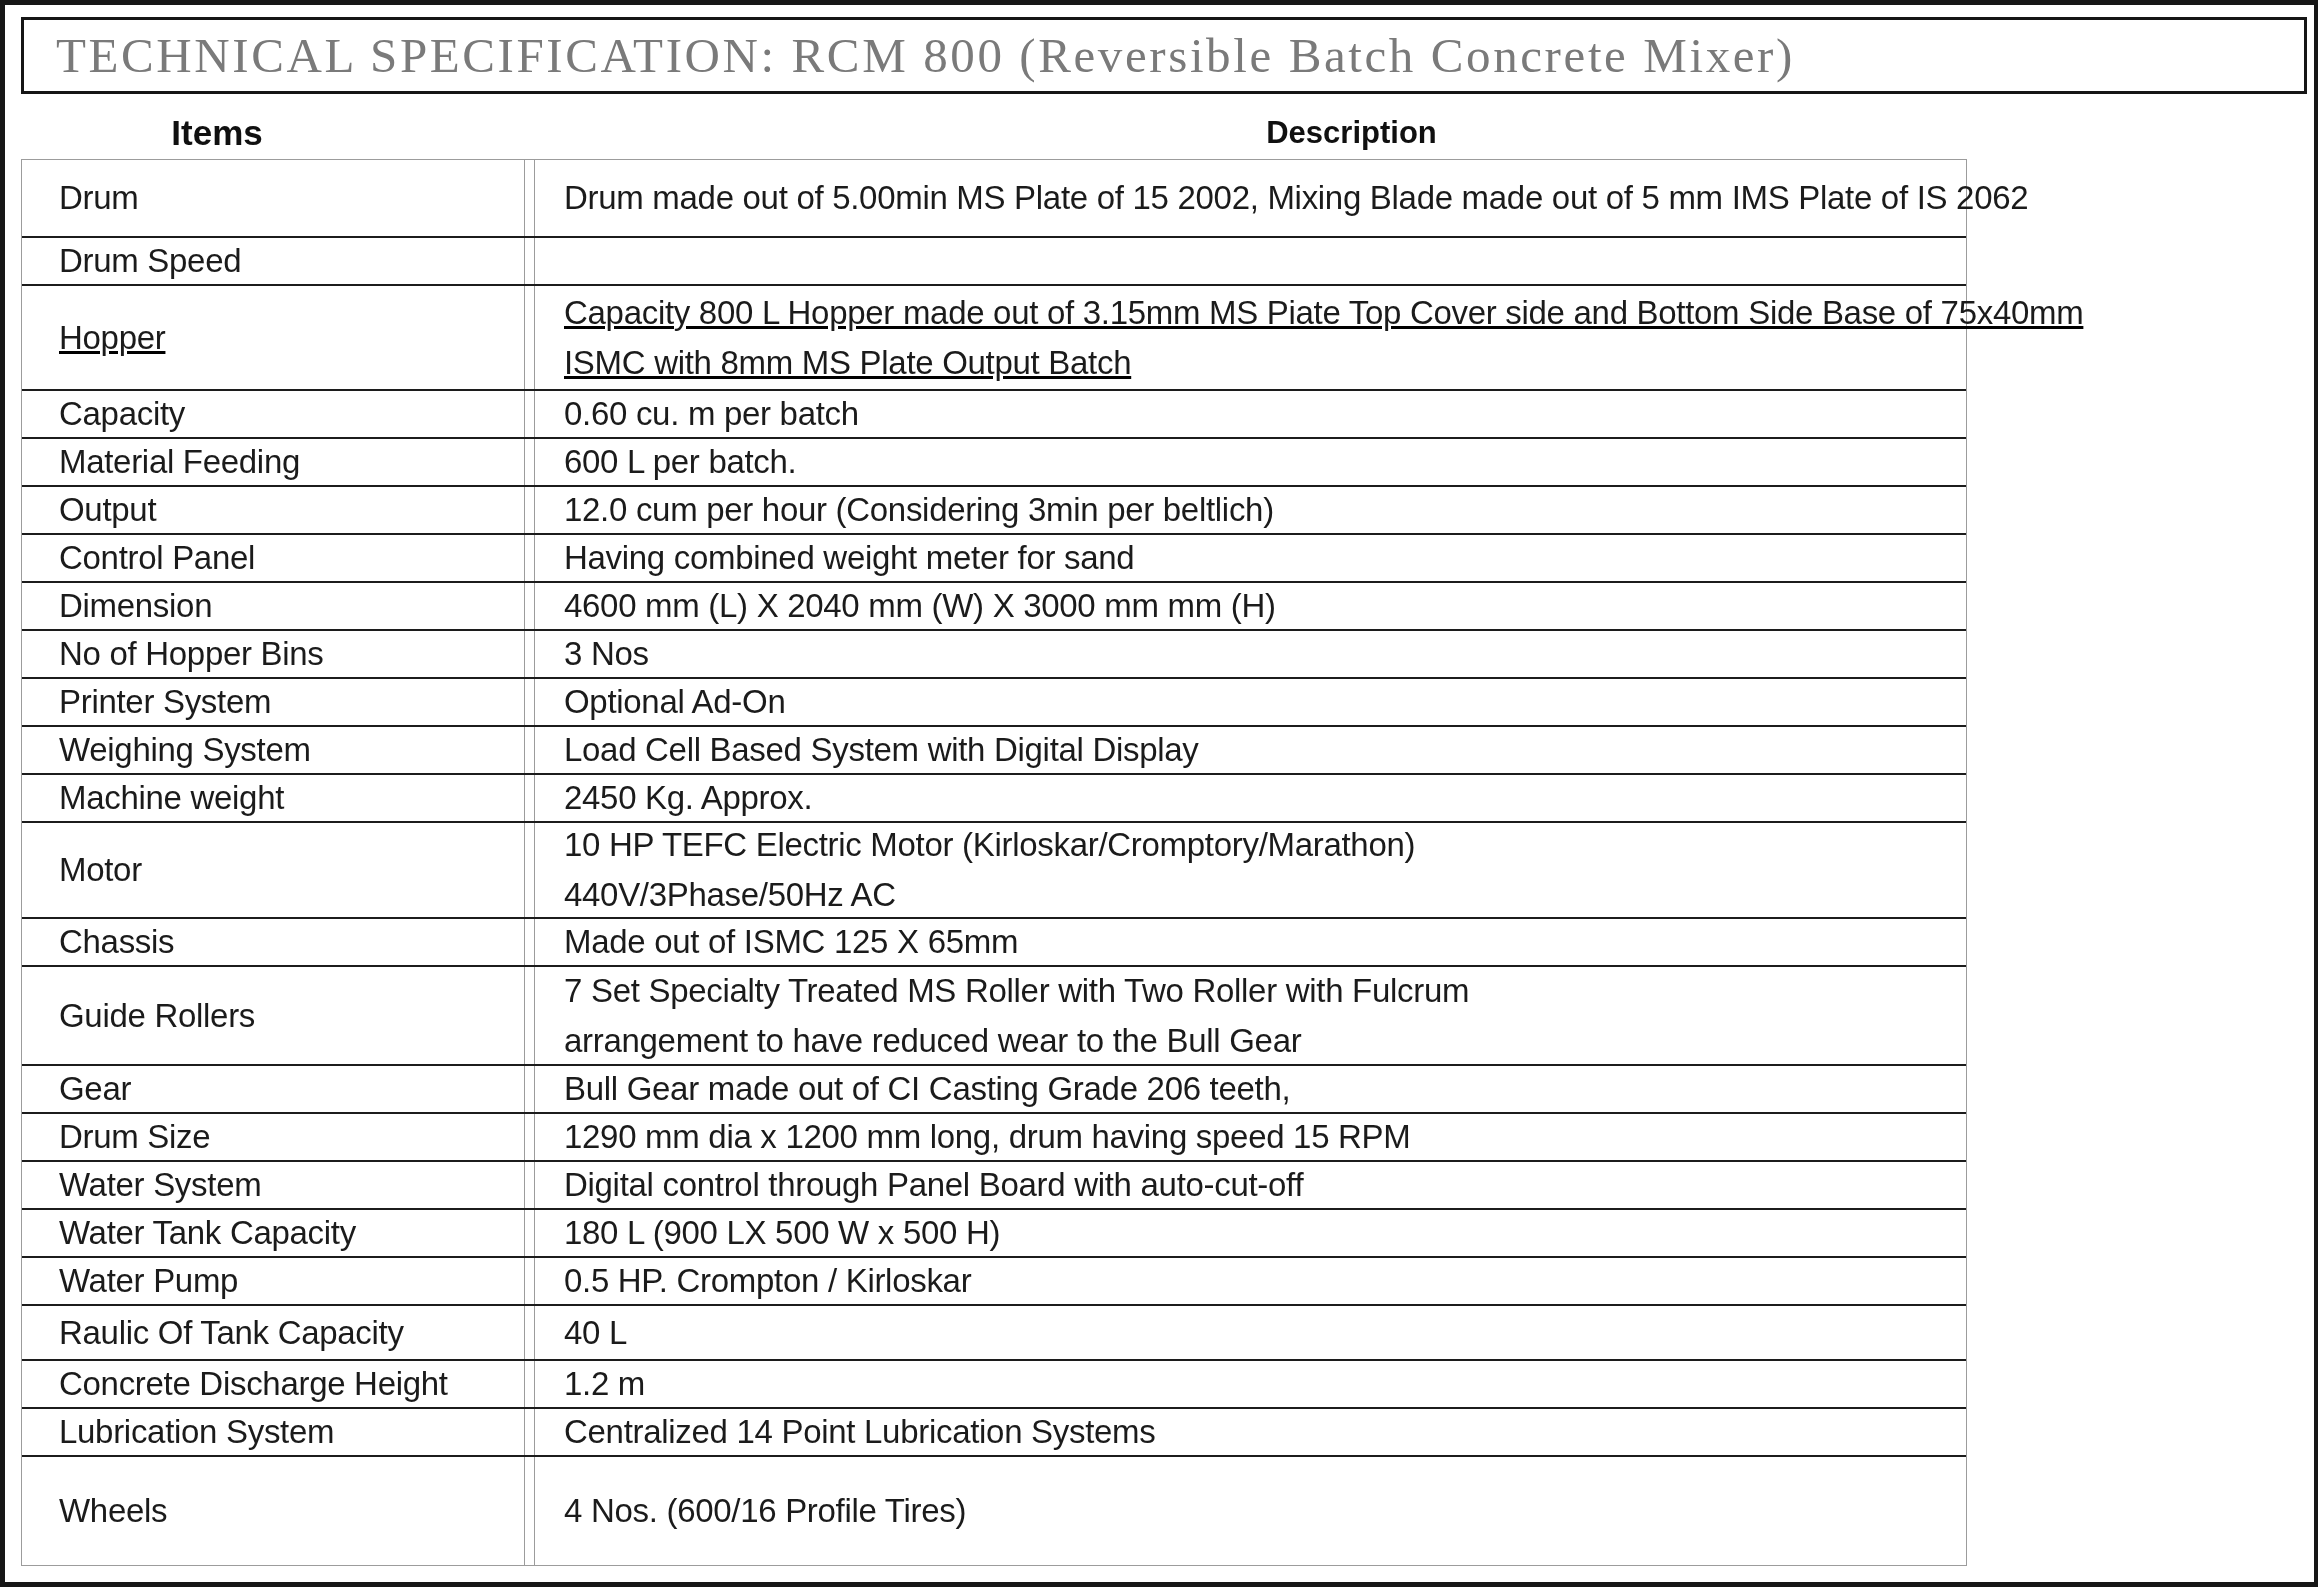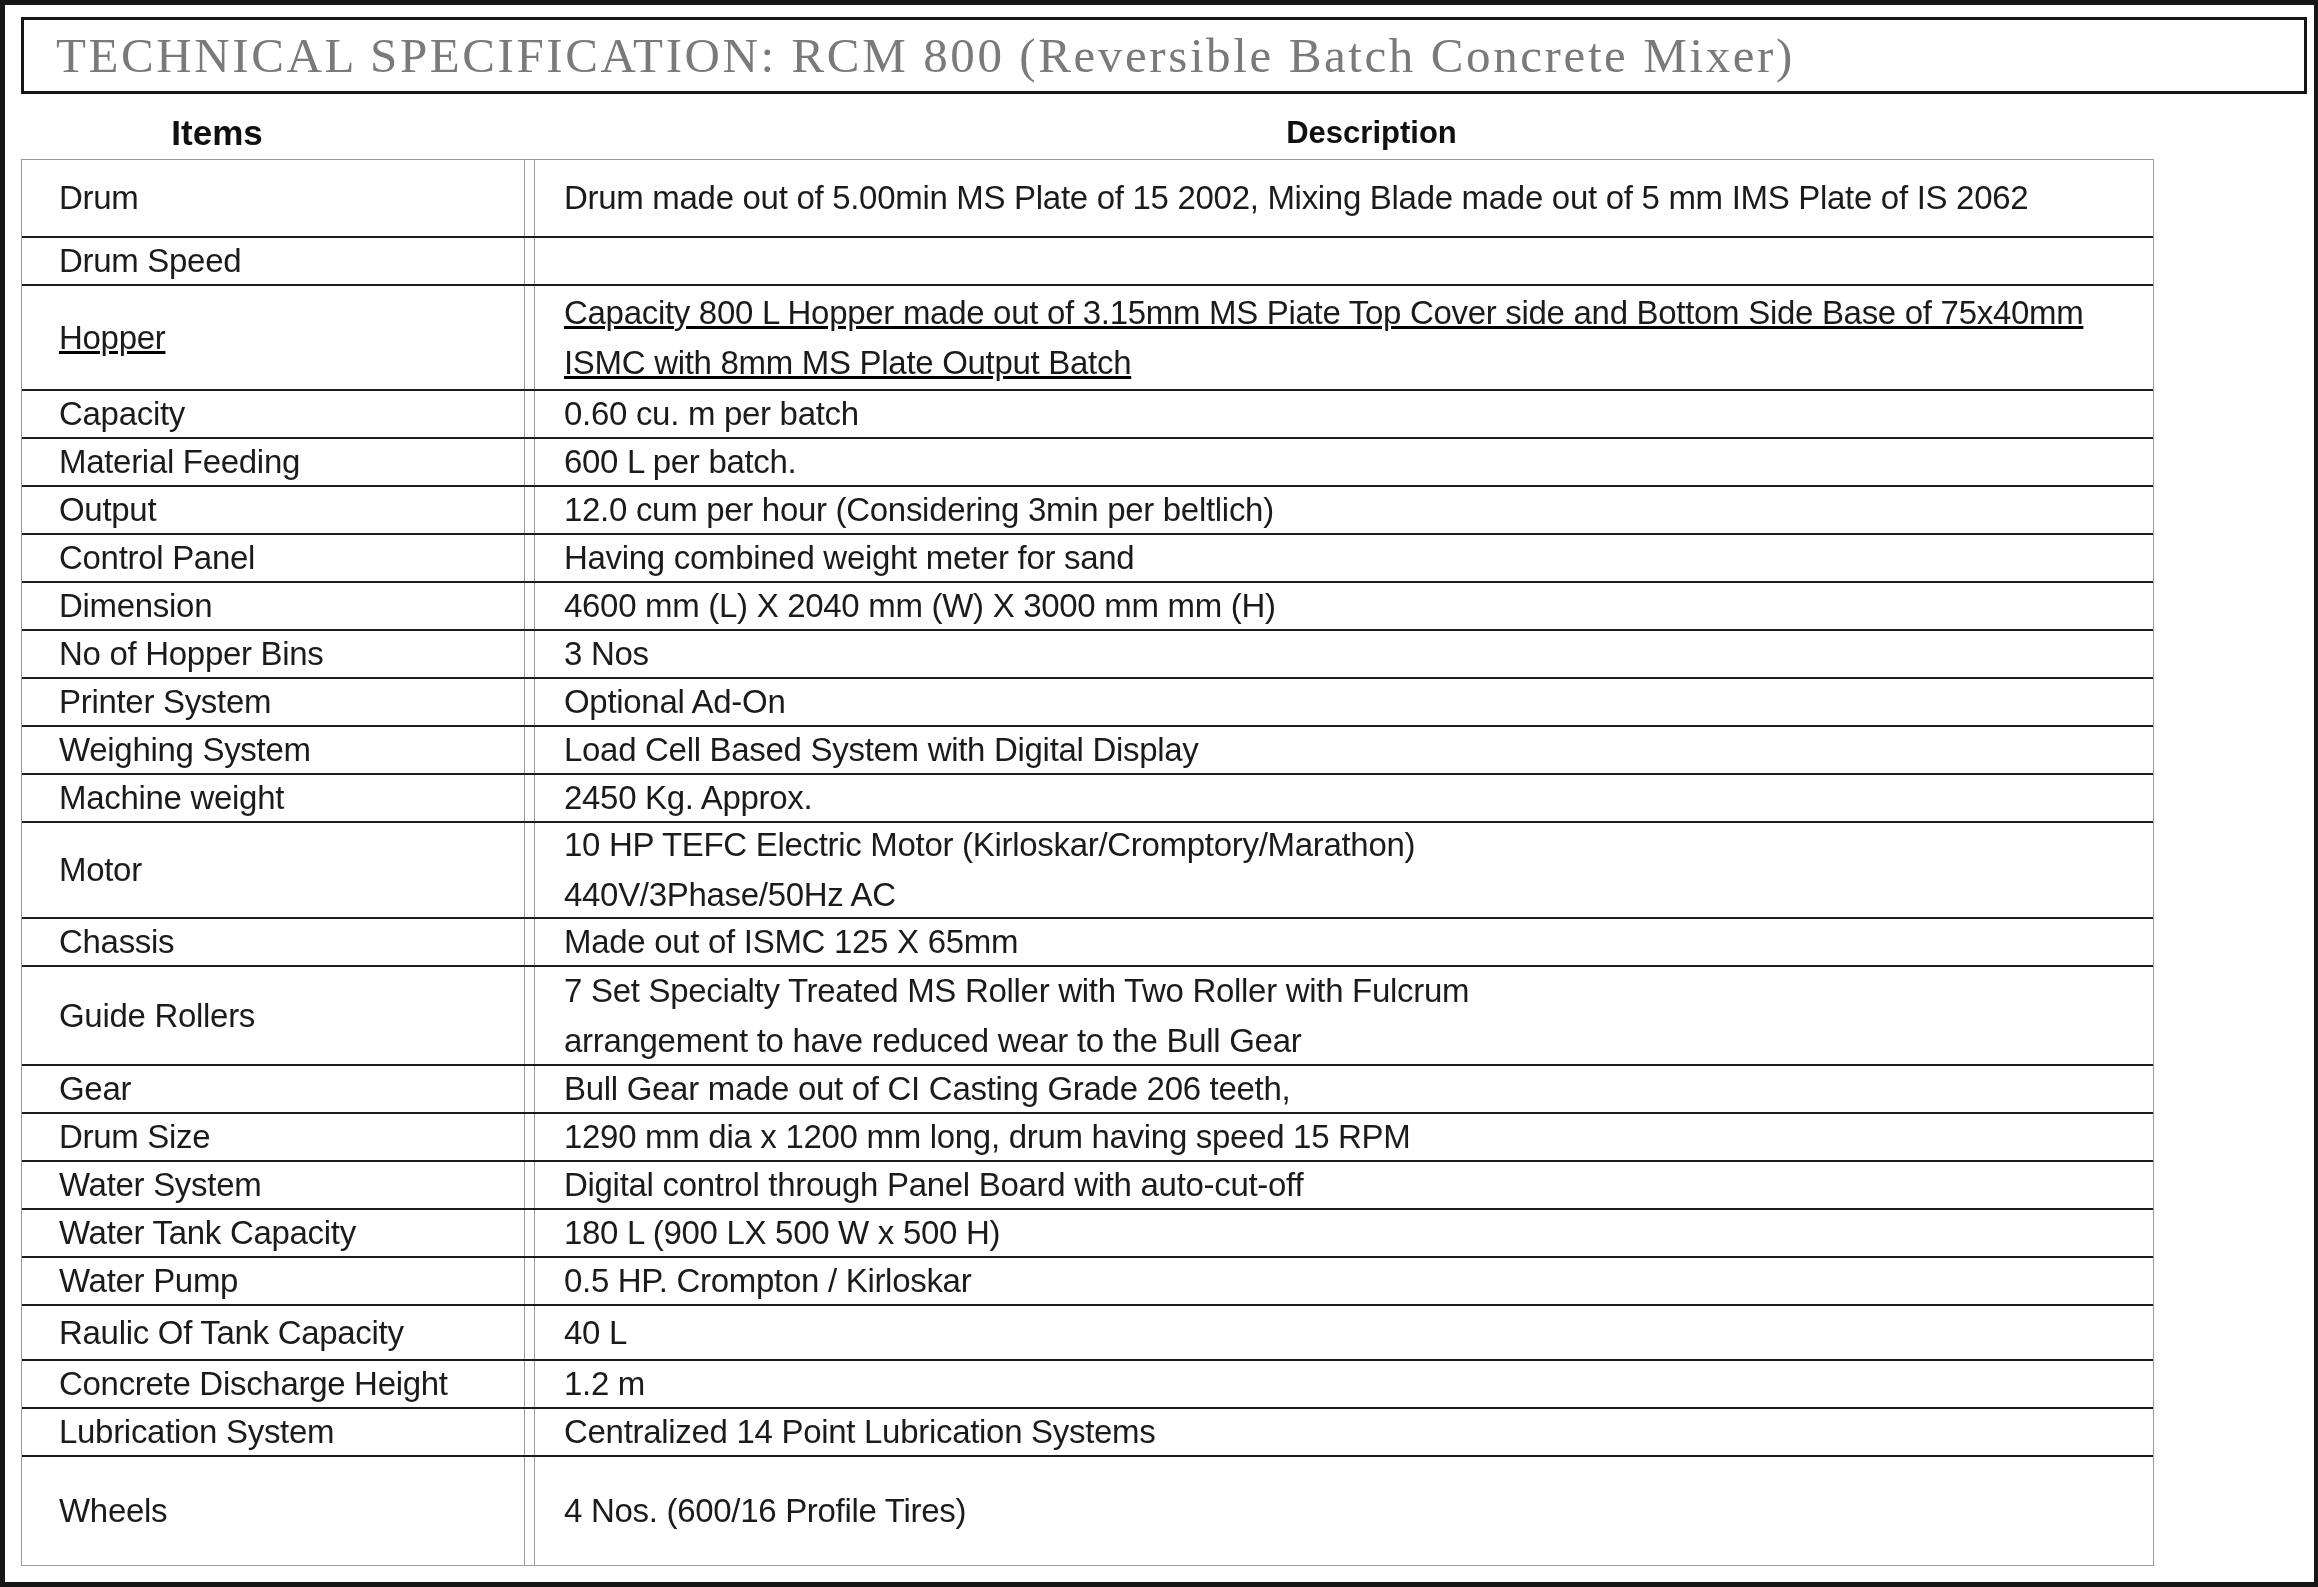--- a/index.html
+++ b/index.html
@@ -26,37 +26,37 @@
     font-family:"Liberation Serif",serif;
     font-size:49px;
     color:#7a7a7a;
     letter-spacing:2.6px;
     white-space:nowrap;
   }
   
   .headers{
     position:absolute;left:16px;top:102px;
     width:2286px;height:52px;
-    display:flex;align-items:center;gap:20px;
+    display:flex;align-items:center;
   }
   .hdr-items{
     width:504px;flex:0 0 auto;
     text-align:center;position:relative;left:-56px;
     font-size:35px;font-weight:bold;color:#101010;
   }
   .hdr-gap{width:11px;flex:0 0 auto;}
   .hdr-desc{
     flex:1 1 auto;
     text-align:center;position:relative;left:-70px;
     font-size:31px;font-weight:bold;color:#101010;
   }
   
   .tbody{
     position:absolute;left:16px;top:154px;
-    width:2133px;height:1407px;
+    width:1946px;height:1407px;
     box-sizing:border-box;
     border:1.6px solid #9c9c9c;
     display:flex;flex-direction:column;
     background:#ffffff;
   }
   .row{
     display:flex;
     flex:0 0 auto;
     height:48px;
     box-sizing:border-box;

